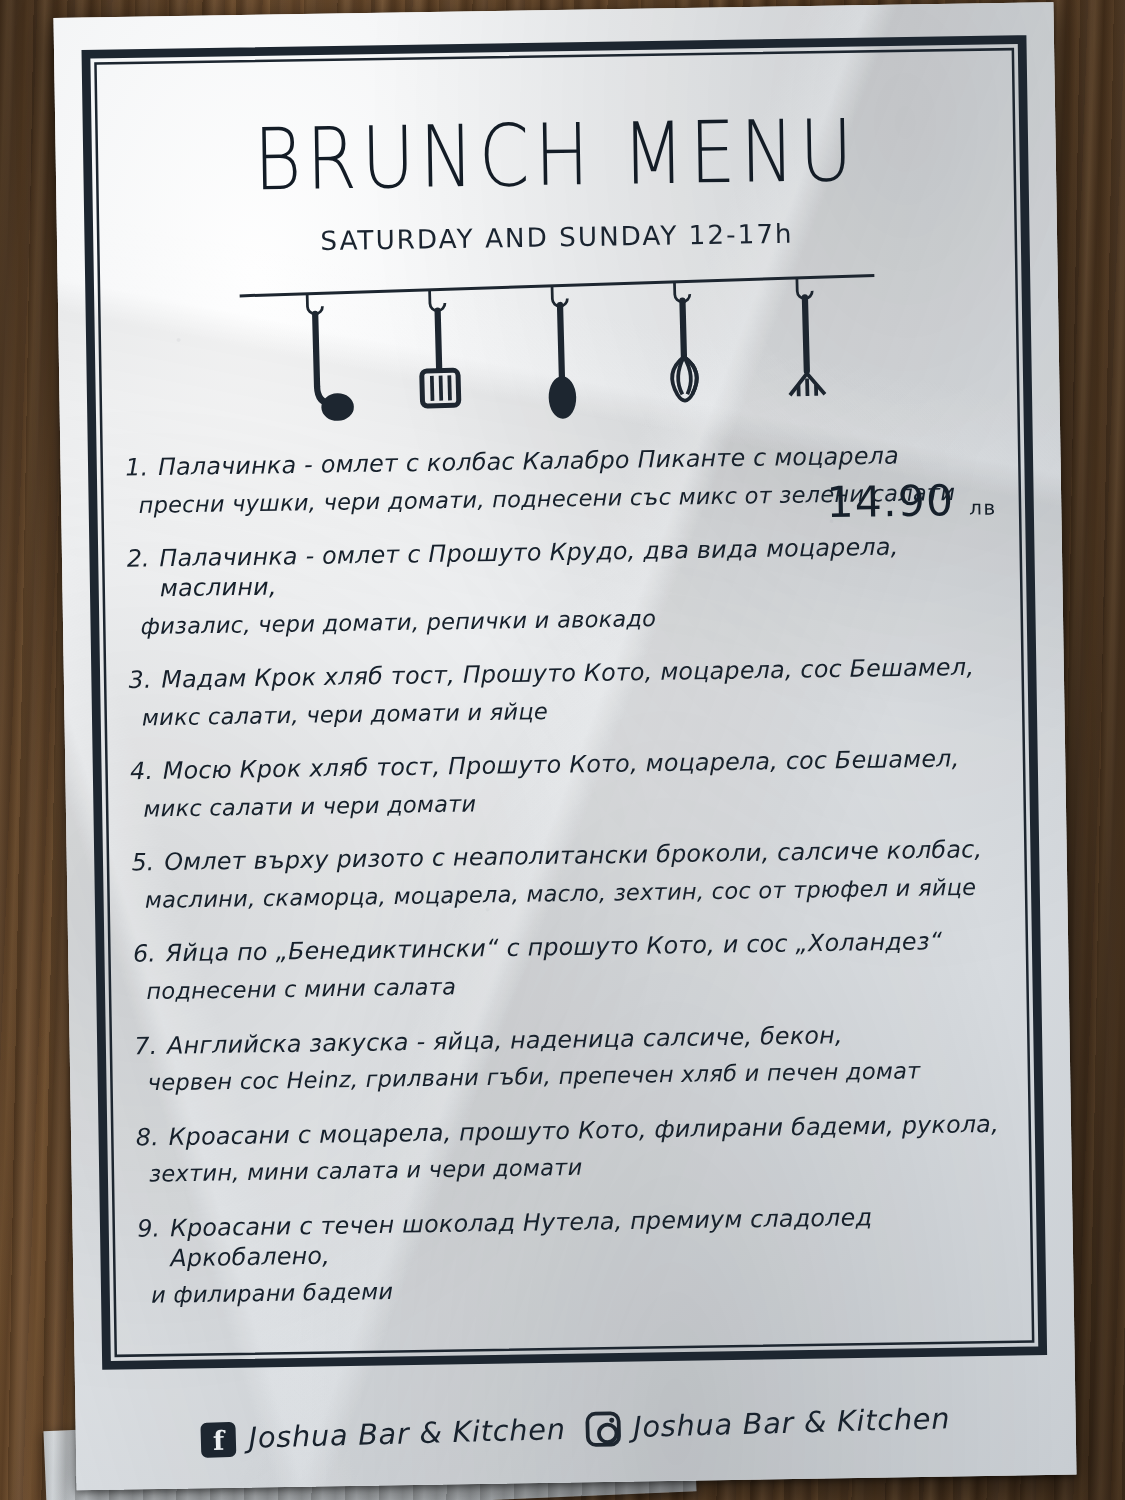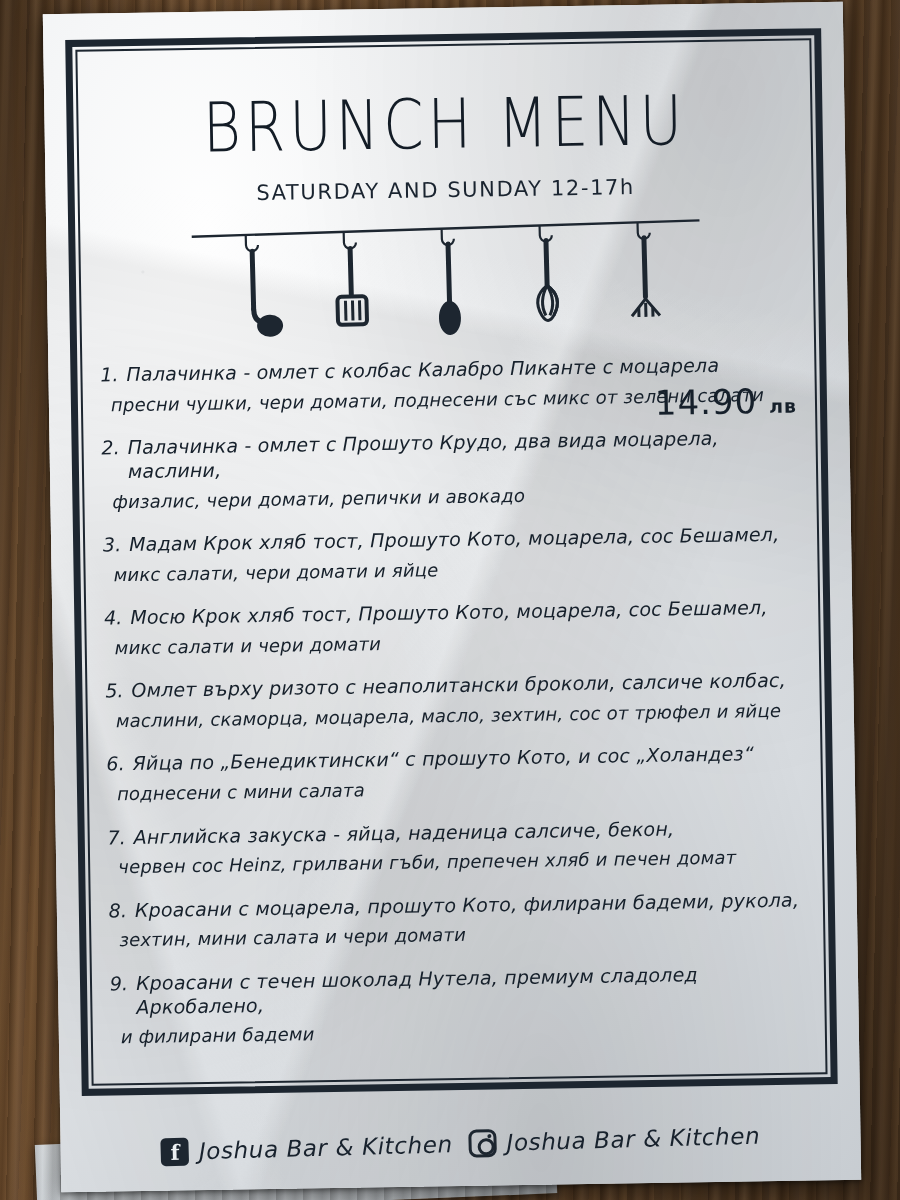--- a/index.html
+++ b/index.html
@@ -99,21 +99,21 @@
   .rail-wrap { position: relative; height: 136px; margin-top: 16px; }
   .rail-svg { position: absolute; left: 50%; transform: translateX(-50%) rotate(-0.6deg); top: 0; }
 
   .price {
     position: absolute;
     right: 8px; top: 168px;
     font-size: 34px;
     letter-spacing: 1px;
     color: #16202b;
   }
-  .price .cur { font-size: 19px; letter-spacing: 1px; font-weight: bold; }
+  .price .cur { font-size: 16px; letter-spacing: 1px; }
 
   .items { margin-top: 4px; }
   .item {
     display: flex;
     align-items: flex-start;
     margin-bottom: 20px;
   }
   .num {
     width: 34px;
     flex: 0 0 34px;

